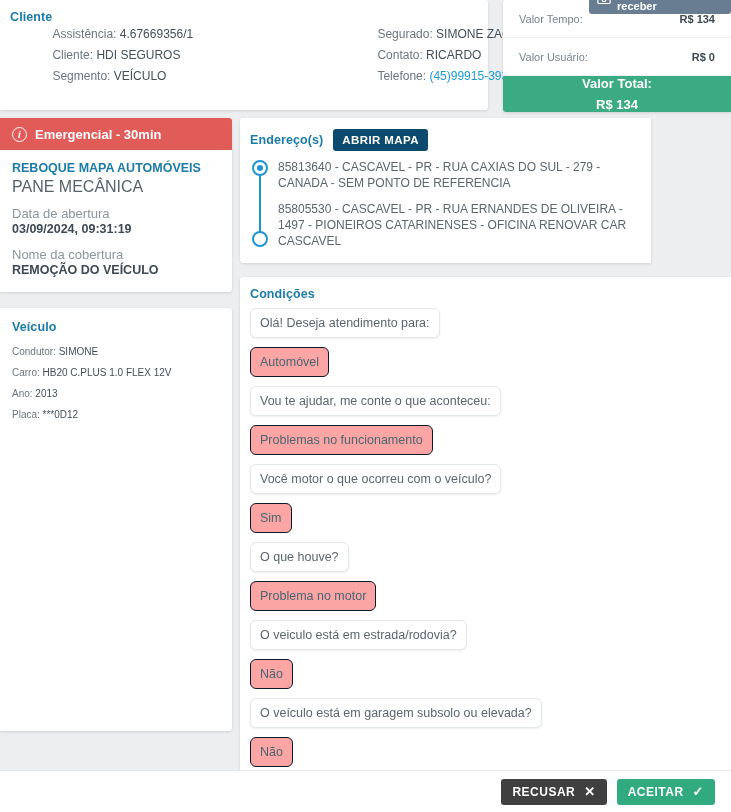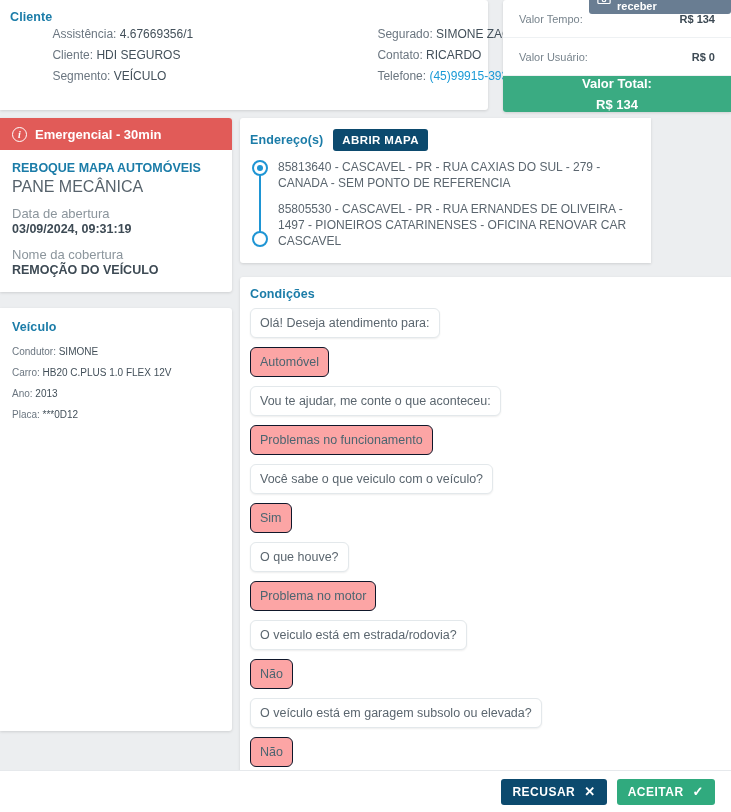--- a/index.html
+++ b/index.html
@@ -172,21 +172,21 @@
     background: #ffffff; border-top: 1px solid #e6e9ec;
     display: flex; align-items: center; justify-content: flex-end;
     gap: 10px; padding-right: 16px;
   }
   .btn-act {
     border: none; border-radius: 3px; cursor: pointer;
     color: #fff; font-size: 12px; font-weight: bold; letter-spacing: .5px;
     padding: 6px 11px; display: flex; align-items: center; gap: 9px;
     font-family: "Liberation Sans", sans-serif;
   }
-  .btn-refuse { background: #0c4a6e; }
+  .btn-refuse { background: #404040; }
   .btn-accept { background: #30aa7e; }
   .glyph { font-size: 13px; font-weight: bold; line-height: 1; }
 </style>
 </head>
 <body>
 
 <div class="screen">
 
   <div class="top-row">
 
@@ -315,21 +315,21 @@
         </div>
       </div>
 
       <div class="cond-card">
         <div class="section-title">Condições</div>
         <div class="chat">
           <div class="bubble q">Olá! Deseja atendimento para:</div>
           <div class="bubble a">Automóvel</div>
           <div class="bubble q">Vou te ajudar, me conte o que aconteceu:</div>
           <div class="bubble a">Problemas no funcionamento</div>
-          <div class="bubble q">Você sabe o que veiculo com o veículo?</div>
+          <div class="bubble q">Você motor o que ocorreu com o veículo?</div>
           <div class="bubble a">Sim</div>
           <div class="bubble q">O que houve?</div>
           <div class="bubble a">Problema no motor</div>
           <div class="bubble q">O veiculo está em estrada/rodovia?</div>
           <div class="bubble a">Não</div>
           <div class="bubble q">O veículo está em garagem subsolo ou elevada?</div>
           <div class="bubble a">Não</div>
           <div class="bubble q">Está com alguma criança, idoso, gestante ou pessoa com necessidades especiais?</div>
 
         </div>

